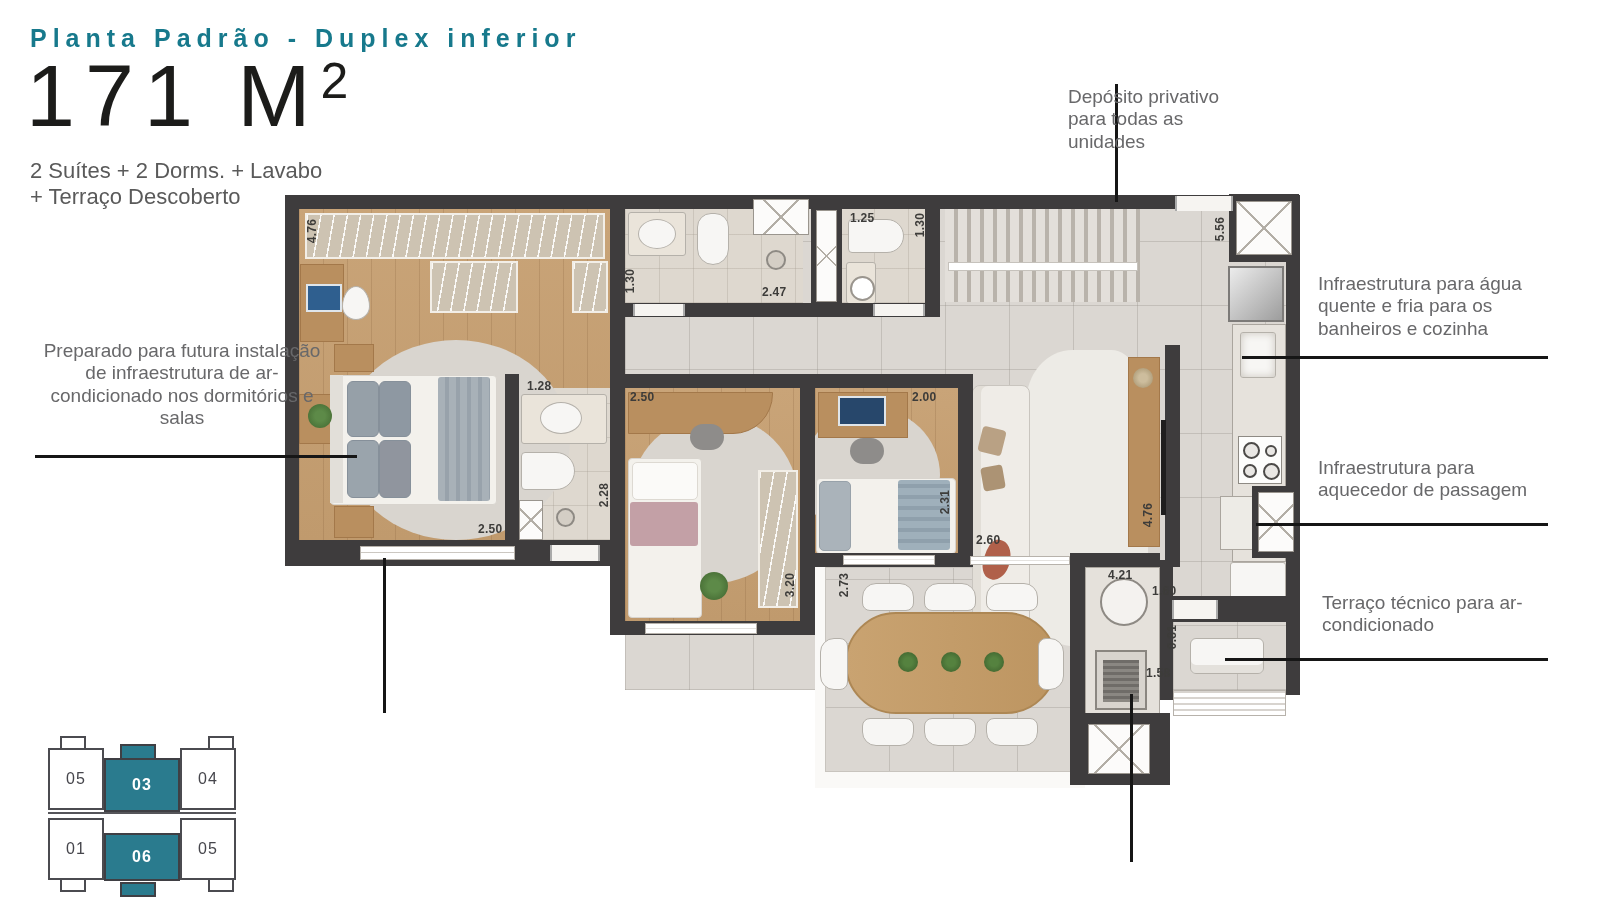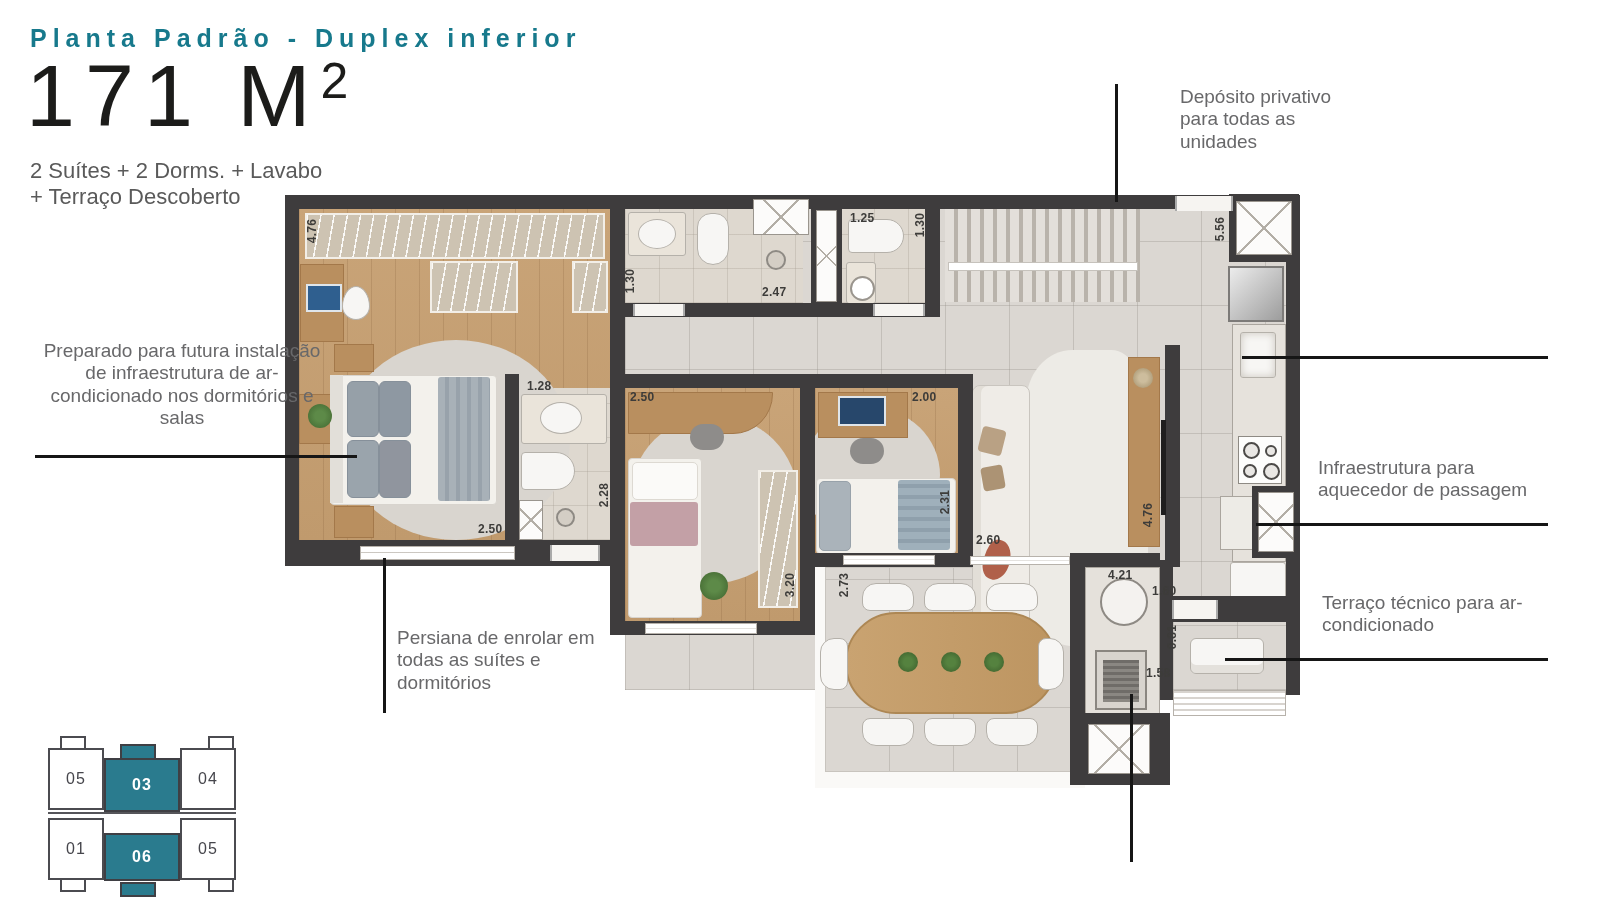--- a/index.html
+++ b/index.html
@@ -230,22 +230,22 @@
 
   <div class="abs ldr" style="left:35px;top:455px;width:322px;height:3px;"></div>
   <div class="abs ldr" style="left:383px;top:558px;width:3px;height:155px;"></div>
   <div class="abs ldr" style="left:1115px;top:84px;width:3px;height:118px;"></div>
   <div class="abs ldr" style="left:1242px;top:356px;width:306px;height:3px;"></div>
   <div class="abs ldr" style="left:1256px;top:523px;width:292px;height:3px;"></div>
   <div class="abs ldr" style="left:1225px;top:658px;width:323px;height:3px;"></div>
   <div class="abs ldr" style="left:1130px;top:694px;width:3px;height:168px;"></div>
 
   <div class="abs note" style="left:32px;top:340px;width:300px;text-align:center;">Preparado para futura instalação de infraestrutura de ar-condicionado nos dormitórios e salas</div>
-  <div class="abs note" style="left:397px;top:627px;width:200px;">Persiana de enrolar em todas as suítes e dormitórios</div>
-  <div class="abs note" style="left:1180px;top:86px;width:190px;">Depósito privativo para todas as unidades</div>
+  <div class="abs note" style="left:1068px;top:86px;width:190px;">Depósito privativo para todas as unidades</div>
+  <div class="abs note" style="left:1318px;top:273px;width:235px;">Infraestrutura para água quente e fria para os banheiros e cozinha</div>
   <div class="abs note" style="left:1318px;top:457px;width:250px;">Infraestrutura para aquecedor de passagem</div>
   <div class="abs note" style="left:1322px;top:592px;width:215px;">Terraço técnico para ar-condicionado</div>
 
   <div class="abs" style="left:0;top:0;width:0;height:0;">
     <div class="abs" style="left:48px;top:812px;width:188px;height:2px;background:#55555a;z-index:4;"></div>
     <div class="abs tab" style="left:60px;top:736px;width:26px;height:16px;"></div>
     <div class="abs tab" style="left:208px;top:736px;width:26px;height:16px;"></div>
     <div class="abs tab" style="left:60px;top:876px;width:26px;height:16px;"></div>
     <div class="abs tab" style="left:208px;top:876px;width:26px;height:16px;"></div>
     <div class="abs tab hl" style="left:120px;top:744px;width:36px;height:18px;"></div>

